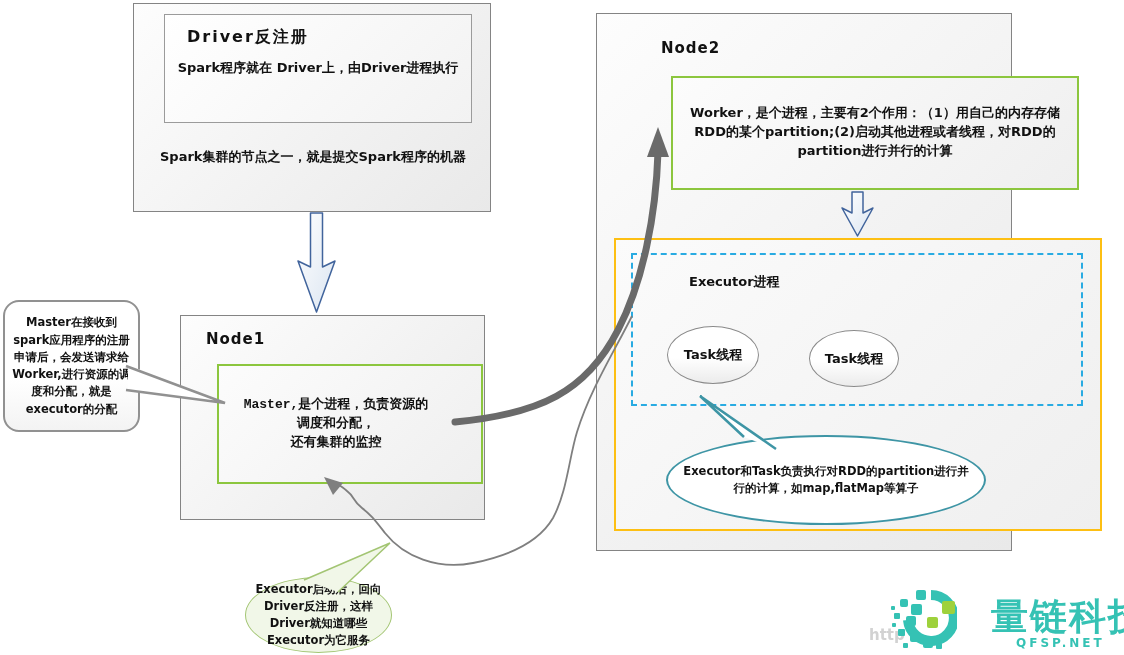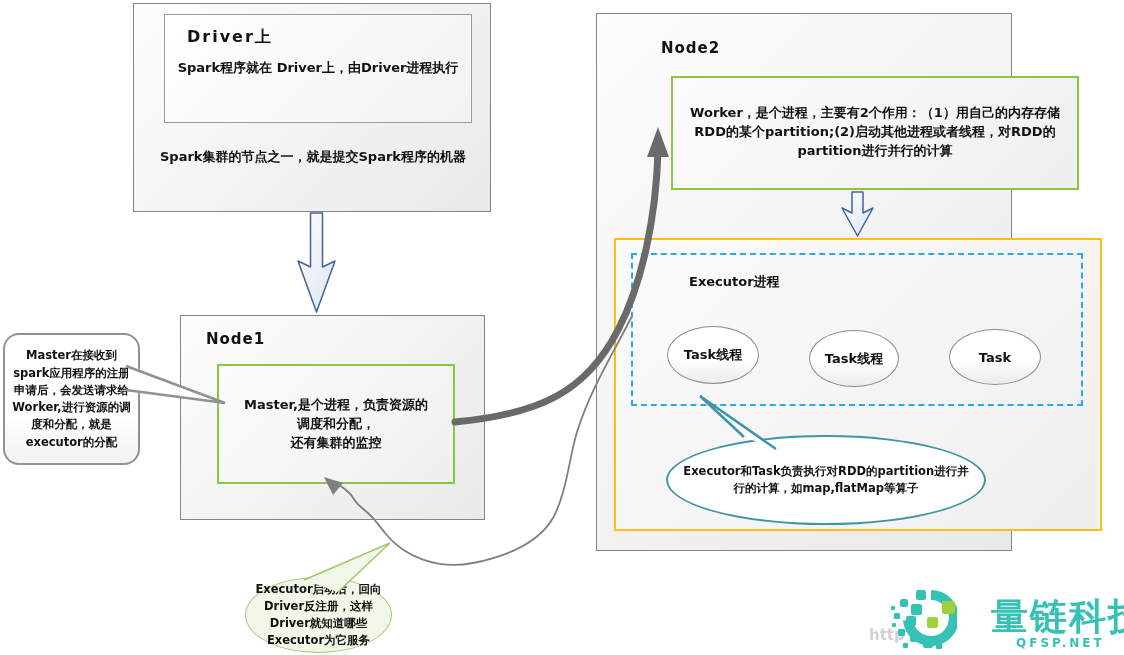--- a/index.html
+++ b/index.html
@@ -41,21 +41,20 @@
     position:absolute;border:1px solid #8a8a8a;border-radius:50%;
     background:linear-gradient(180deg,#ffffff 55%,#ebebeb 100%);
     display:flex;align-items:center;justify-content:center;
     font-size:13px;box-sizing:border-box;
   }
   .bubble-rect{
     position:absolute;border:2.5px solid #919191;border-radius:16px;
     background:linear-gradient(180deg,#ffffff 60%,#f3f3f3 100%);
     display:flex;align-items:center;justify-content:center;
     box-sizing:border-box;
-    margin-top:33px;
   }
   .bubble-ellipse-teal{
     position:absolute;border:2.5px solid #3e95a5;border-radius:50%;
     background:#ffffff;display:flex;align-items:center;justify-content:center;
     box-sizing:border-box;
   }
   .bubble-ellipse-green{
     position:absolute;border:1.5px solid #a3c573;border-radius:50%;
     background:#f1f7e8;display:flex;align-items:center;justify-content:center;
     box-sizing:border-box;
@@ -63,29 +62,29 @@
   .overlay{position:absolute;left:0;top:0;width:1124px;height:655px;pointer-events:none;}
   .logo-text{font-size:37px;letter-spacing:2px;color:#35c2b4;white-space:nowrap;}
   .logo-sub{font-size:12px;letter-spacing:3px;color:#35c2b4;}
   .watermark{font-size:15px;color:#d2d2d2;font-weight:bold;}
 </style>
 </head>
 <body>
 
 <div class="outer-box" style="left:133px;top:3px;width:358px;height:209px;">
   <div class="inner-box" style="left:30px;top:10px;width:308px;height:109px;">
-    <div class="abs box-title" style="left:22px;top:12px;">Driver上</div>
+    <div class="abs box-title" style="left:22px;top:12px;">Driver反注册</div>
     <div class="abs body-text" style="left:4px;top:44px;width:298px;">Spark程序就在 Driver上，由Driver进程执行</div>
   </div>
   <div class="abs body-text" style="left:20px;top:144px;width:318px;">Spark集群的节点之一，就是提交Spark程序的机器</div>
 </div>
 
 <div class="outer-box" style="left:180px;top:315px;width:305px;height:205px;">
   <div class="abs node-title" style="left:25px;top:14px;">Node1</div>
-  <div class="green-box" style="left:36px;top:48px;width:238px;height:120px;">
+  <div class="green-box" style="left:36px;top:48px;width:266px;height:120px;font-family:Liberation Mono, monospace;">
     <div class="abs body-text" style="left:2px;top:30px;width:230px;">
       <div>Master,是个进程，负责资源的</div>
       <div>调度和分配，</div>
       <div>还有集群的监控</div>
     </div>
   </div>
 </div>
 
 <div class="bubble-rect" style="left:3px;top:300px;width:137px;height:132px;">
   <div class="small-text" style="width:124px;">Master在接收到spark应用程序的注册申请后，会发送请求给Worker,进行资源的调度和分配，就是executor的分配</div>
@@ -97,23 +96,20 @@
     <div class="abs body-text" style="left:6px;top:26px;width:392px;">Worker，是个进程，主要有2个作用：（1）用自己的内存存储RDD的某个partition;(2)启动其他进程或者线程，对RDD的partition进行并行的计算</div>
   </div>
   <div class="orange-box" style="left:17px;top:224px;width:488px;height:293px;">
     <div class="dashed-box" style="left:15px;top:13px;width:452px;height:153px;">
       <div class="abs body-text" style="left:56px;top:18px;">Executor进程</div>
       <div class="task-ellipse" style="left:34px;top:71px;width:92px;height:58px;">
         <span>Task线程</span>
       </div>
       <div class="task-ellipse" style="left:176px;top:75px;width:90px;height:57px;">
         <span>Task线程</span>
-      </div>
-      <div class="task-ellipse" style="left:316px;top:74px;width:92px;height:56px;">
-        <span>Task</span>
       </div>
     </div>
 
     <div class="bubble-ellipse-teal" style="left:50px;top:195px;width:320px;height:90px;">
       <div class="small-text" style="width:296px;">Executor和Task负责执行对RDD的partition进行并行的计算，如map,flatMap等算子</div>
     </div>
   </div>
 </div>
 
 <div class="bubble-ellipse-green" style="left:245px;top:577px;width:147px;height:76px;">

